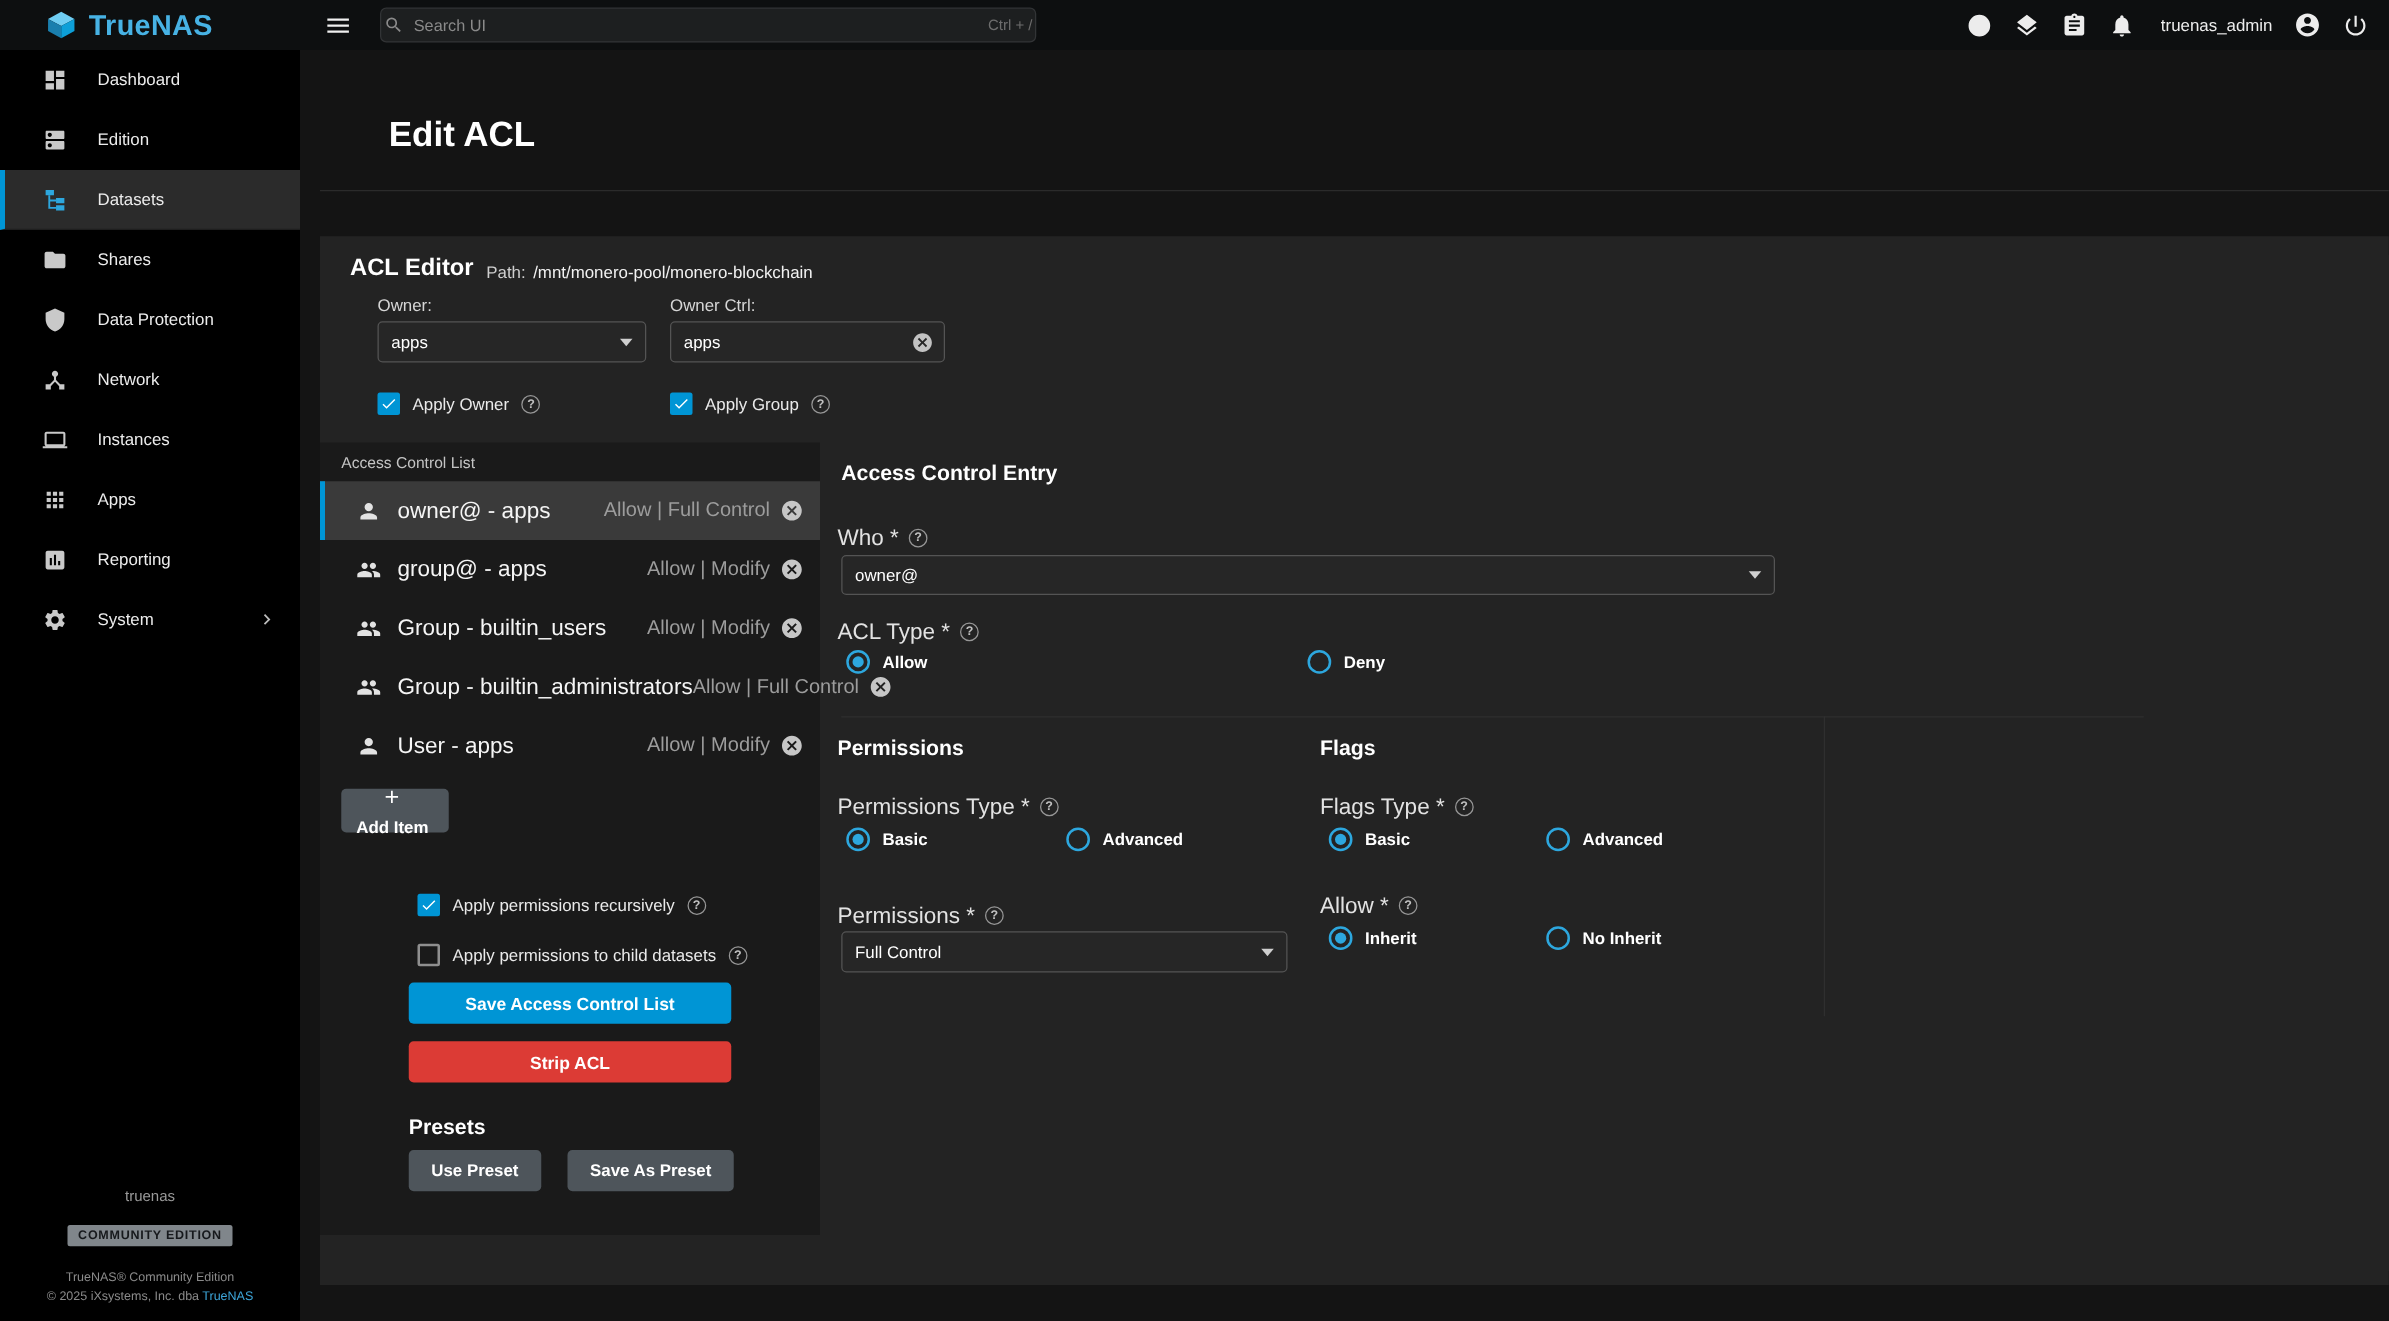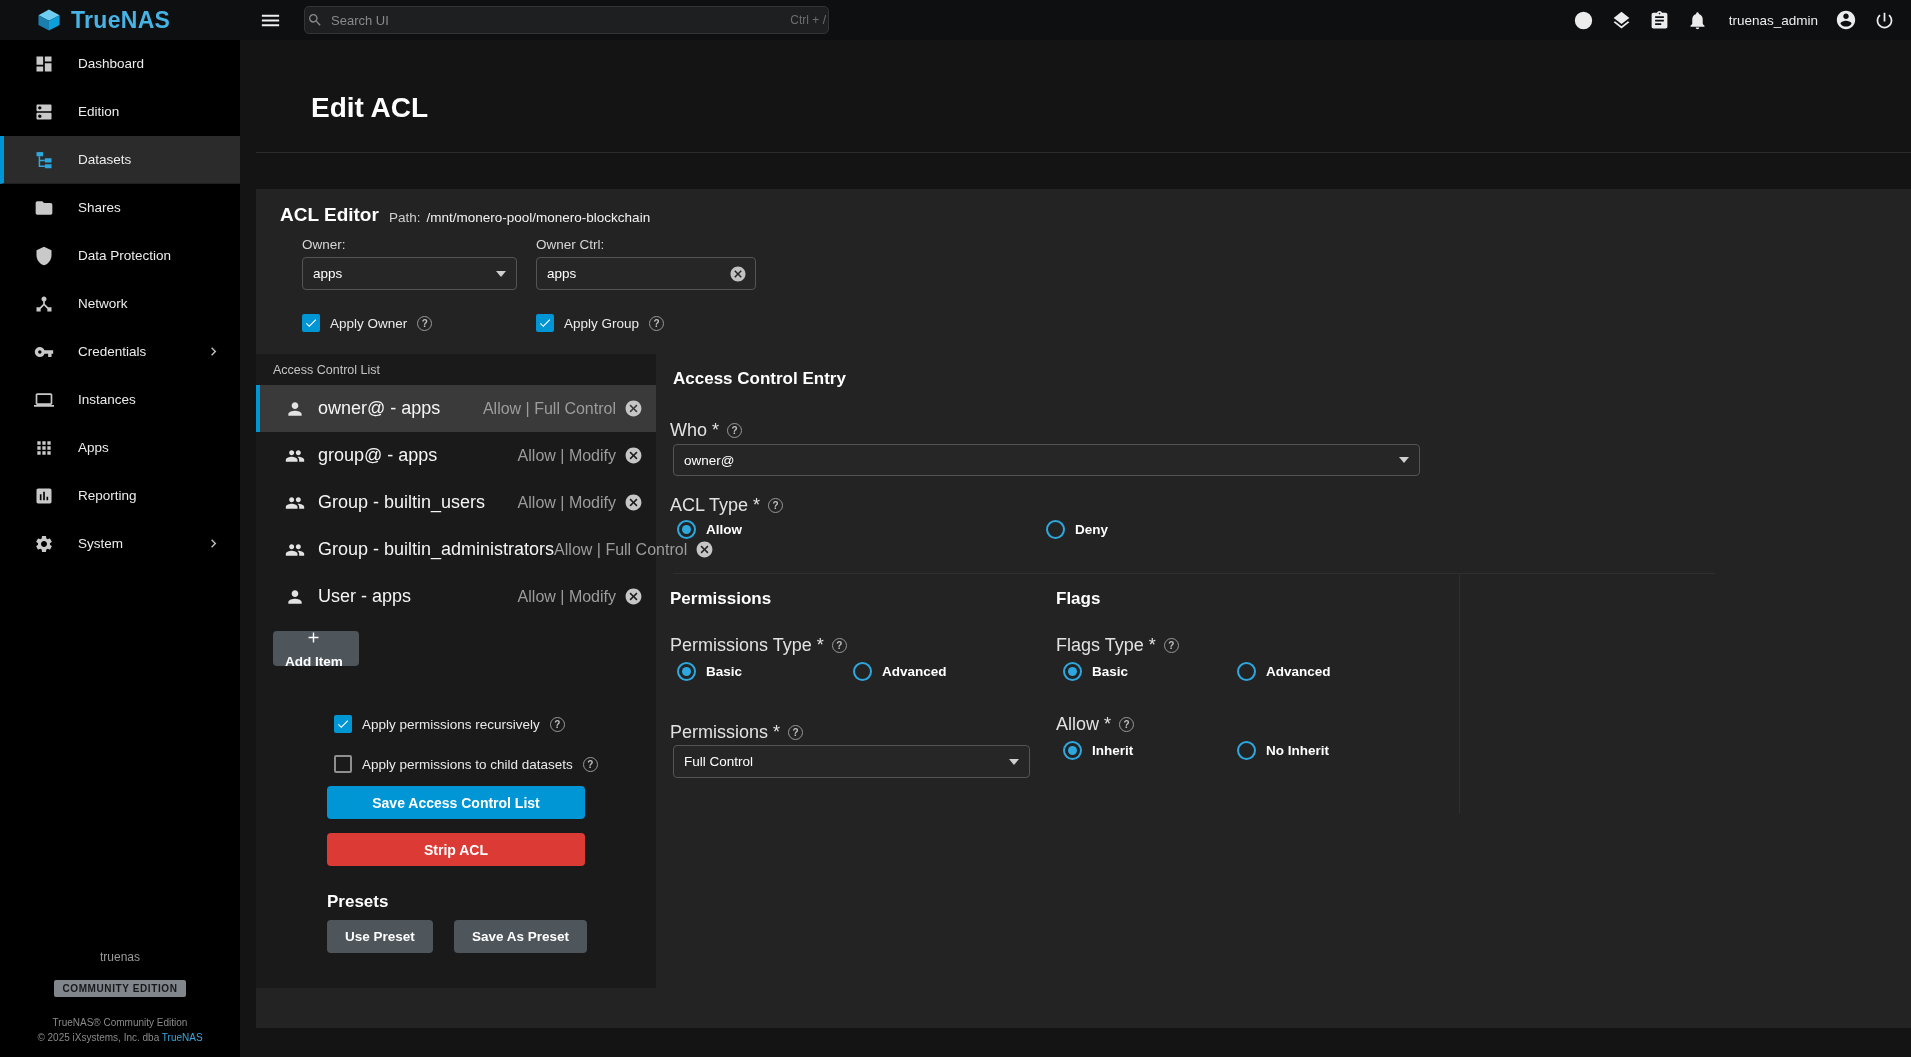--- a/index.html
+++ b/index.html
@@ -219,33 +219,20 @@
     <span class="nav-icon">
       <svg width="20" height="20" viewBox="0 0 24 24">
           <path d="M17 16l-4-4V8.82C14.16 8.4 15 7.3 15 6c0-1.66-1.34-3-3-3S9 4.34 9 6c0 1.3.84 2.4 2 2.82V12l-4 4H3v5h5v-3.05l4-4.2 4 4.2V21h5v-5h-4z"></path>
         </svg>
     </span>
     <span class="nav-label">Network</span>
   </div>
   <div class="nav-item">
     <span class="nav-icon">
       <svg width="20" height="20" viewBox="0 0 24 24">
-          <path d="M12.65 10C11.83 7.67 9.61 6 7 6c-3.31 0-6 2.69-6 6s2.69 6 6 6c2.61 0 4.83-1.67 5.65-4H17v4h4v-4h2v-4H12.65zM7 14c-1.1 0-2-.9-2-2s.9-2 2-2 2 .9 2 2-.9 2-2 2z"></path>
-        </svg>
-    </span>
-    <span class="nav-label">Credentials</span>
-    <span class="nav-chev">
-      <svg width="17" height="17" viewBox="0 0 24 24">
-          <path d="M8.59 16.59 13.17 12 8.59 7.41 10 6l6 6-6 6z"></path>
-        </svg>
-    </span>
-  </div>
-  <div class="nav-item">
-    <span class="nav-icon">
-      <svg width="20" height="20" viewBox="0 0 24 24">
           <path d="M20 18c1.1 0 1.99-.9 1.99-2L22 6c0-1.1-.9-2-2-2H4c-1.1 0-2 .9-2 2v10c0 1.1.9 2 2 2H0v2h24v-2h-4zM4 6h16v10H4V6z"></path>
         </svg>
     </span>
     <span class="nav-label">Instances</span>
   </div>
   <div class="nav-item">
     <span class="nav-icon">
       <svg width="20" height="20" viewBox="0 0 24 24">
           <path d="M4 8h4V4H4v4zm6 12h4v-4h-4v4zm-6 0h4v-4H4v4zm0-6h4v-4H4v4zm6 0h4v-4h-4v4zm6-10v4h4V4h-4zm-6 4h4V4h-4v4zm6 6h4v-4h-4v4zm0 6h4v-4h-4v4z"></path>
         </svg>

